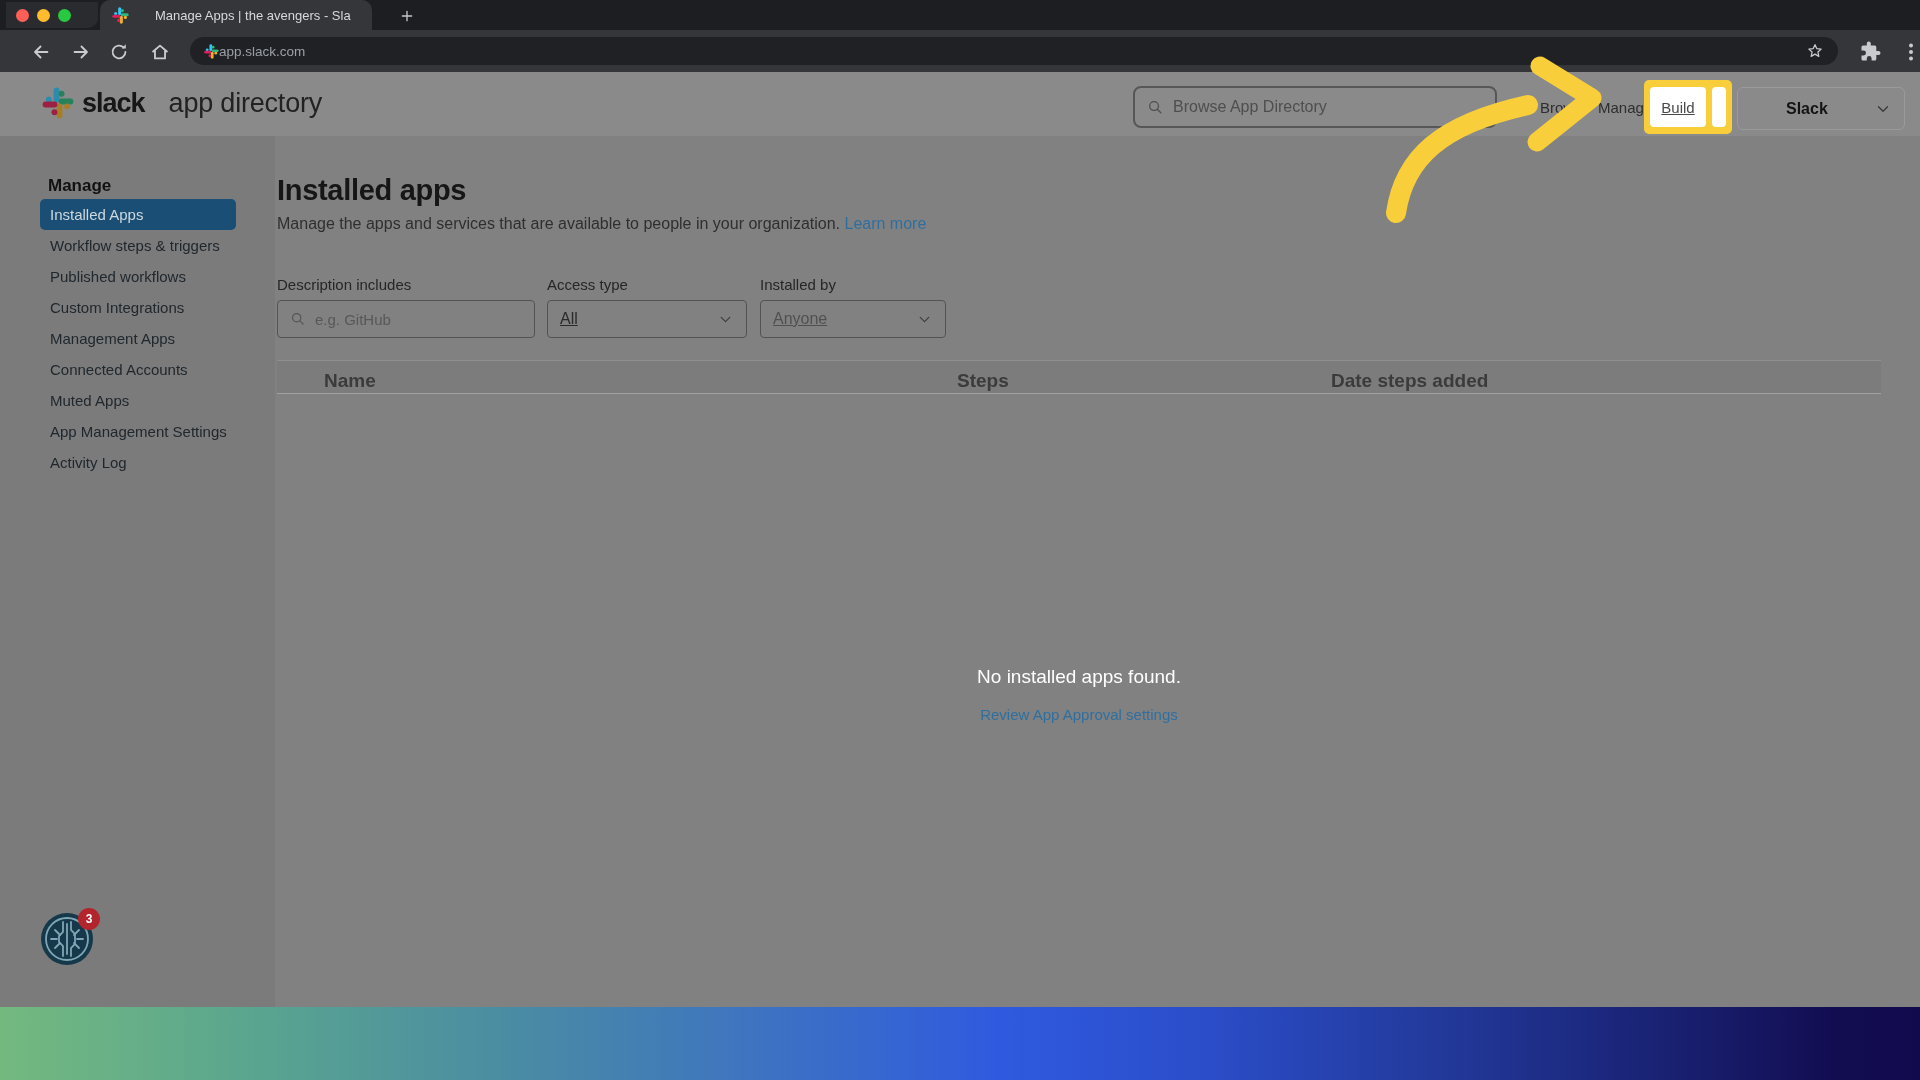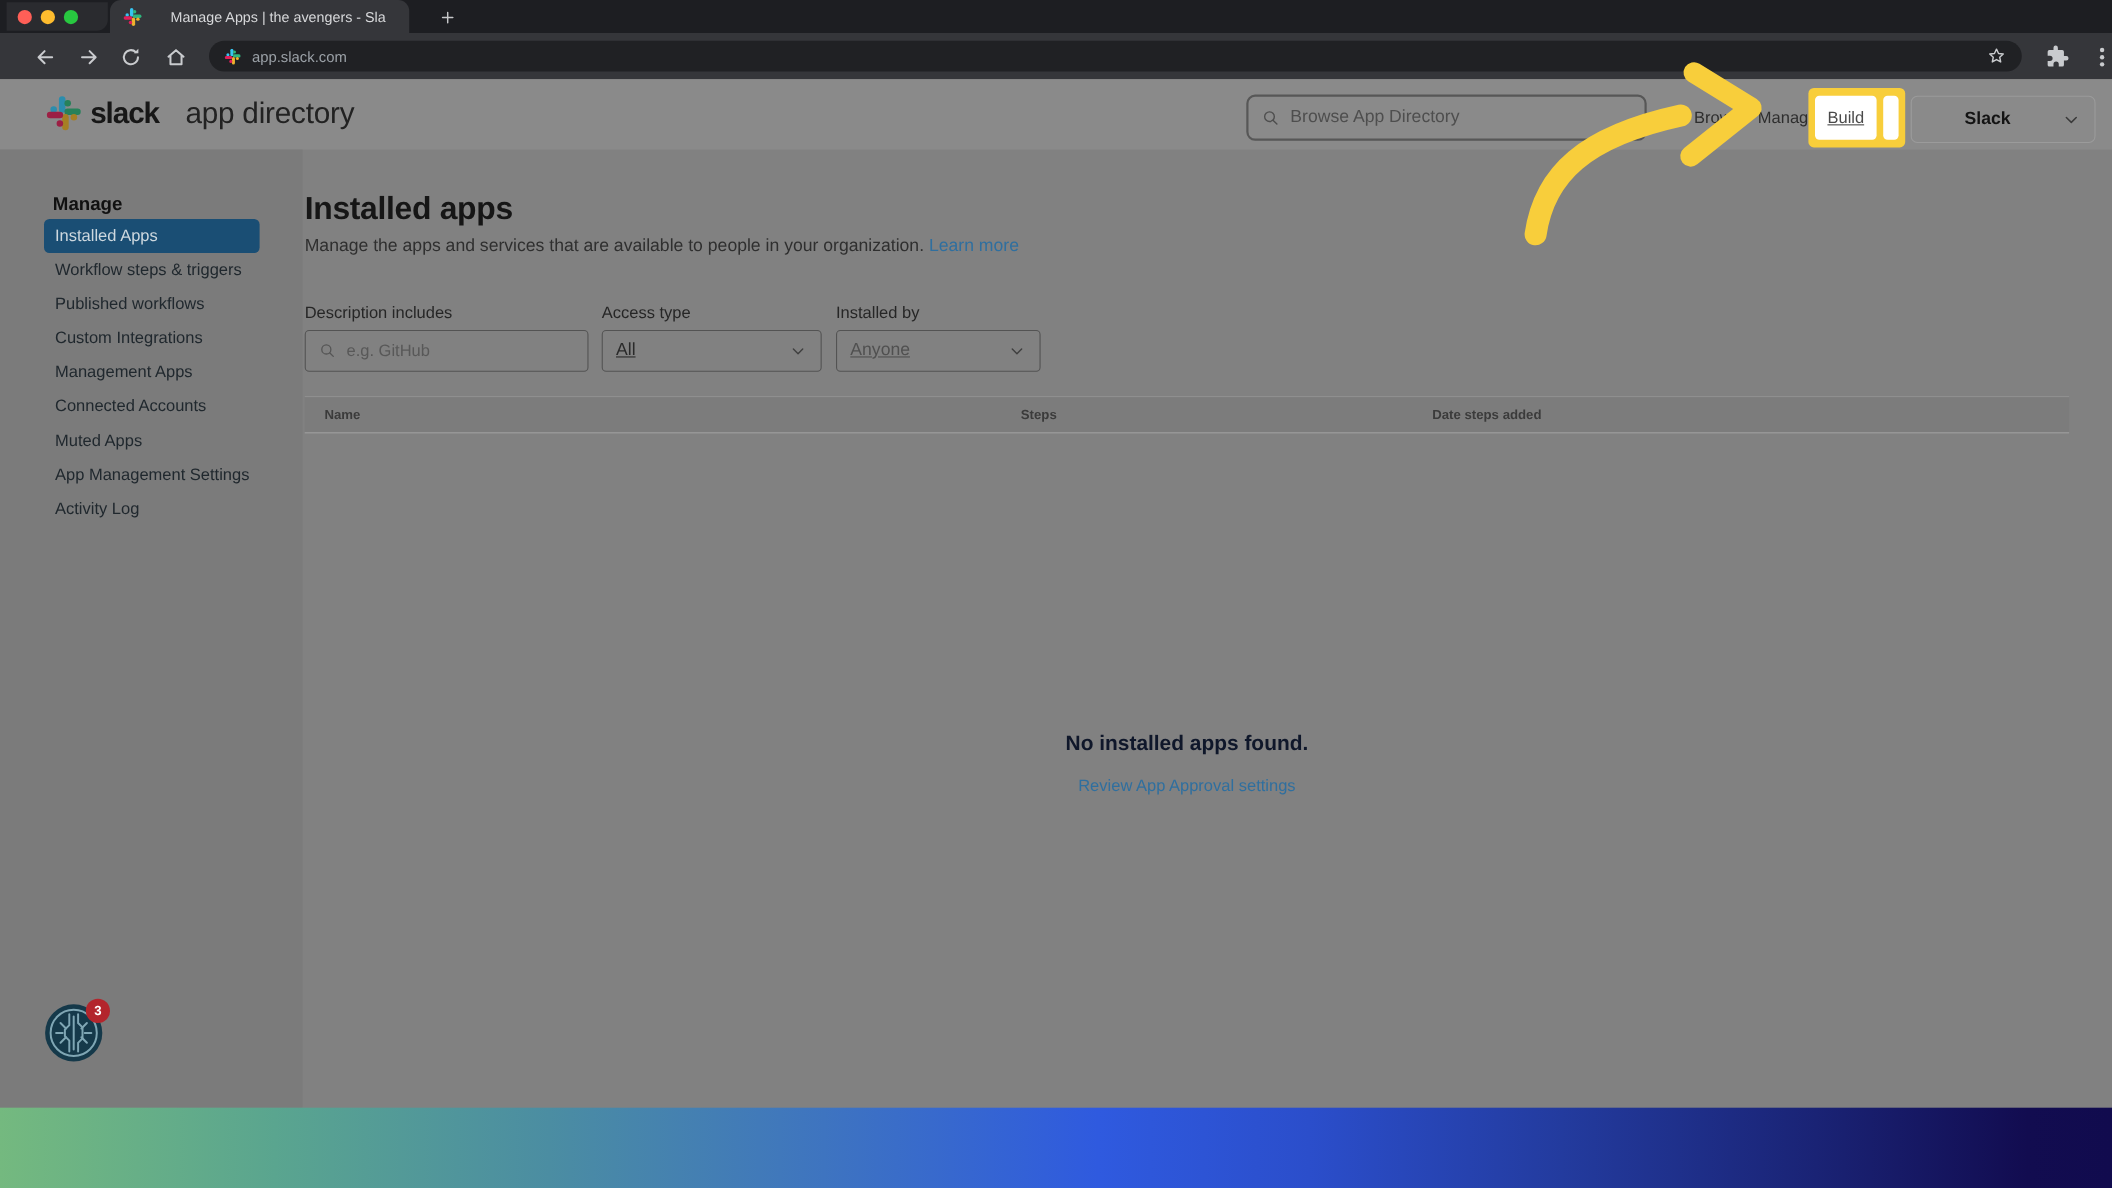--- a/index.html
+++ b/index.html
@@ -15,21 +15,21 @@
   .light.red{ background:#ff5f57; } .light.yellow{ background:#febc2e; } .light.green{ background:#28c840; }
   .tab { position:absolute; left:100px; top:0; width:272px; height:30px; background:#35363a;
     border-radius:10px 10px 0 0; display:flex; align-items:center; padding:0 12px; gap:26px; }
   .tab-title { color:#d7d8da; font-size:13px; white-space:nowrap; overflow:hidden; }
   .newtab { position:absolute; left:394px; top:3px; width:26px; height:26px; display:flex;
     align-items:center; justify-content:center; color:#c6c7c9; }
   .toolbar { position:absolute; left:0; top:30px; width:1920px; height:42px; background:#35363a;
     display:flex; align-items:center; }
   .nav-ic { position:absolute; top:41px; width:22px; height:22px; color:#c9cbce; }
   .urlbar { position:absolute; left:190px; top:37px; width:1648px; height:28px; background:#202124;
-    border-radius:14px; display:flex; align-items:center; padding:0 14px; gap:10px; }
+    border-radius:14px; display:flex; align-items:center; padding:0 14px; }
   .url-text { color:#9aa0a6; font-size:13.5px; flex:1; }
   .tb-right { position:absolute; top:40px; width:24px; height:24px; color:#c9cbce; }
 
   
   .site-header { position:absolute; left:0; top:72px; width:1920px; height:64px; background:#8a8a8a; }
   .logo-wrap { position:absolute; left:42px; top:87px; display:flex; align-items:center; gap:8px; }
   .logo-bold { font-size:27px; font-weight:700; letter-spacing:-1px; color:#171717; }
   .logo-rest { font-size:27px; font-weight:300; letter-spacing:-0.2px; color:#222; margin-left:16px; }
   .search-box { position:absolute; left:1133px; top:86px; width:364px; height:42px;
     border:2px solid #575757; border-radius:8px; display:flex; align-items:center; padding:0 12px; gap:9px; }
@@ -55,24 +55,24 @@
   a.link { color:#2f6f9f; text-decoration:none; cursor:pointer; }
   .f-label { position:absolute; top:276px; font-size:15px; font-weight:400; color:#262626; }
   .f-box { position:absolute; top:300px; height:38px; border:1px solid #535353; border-radius:4px;
     display:flex; align-items:center; padding:0 12px; gap:9px; }
   .f-box .val { font-size:16px; color:#2a2a2a; flex:1;text-decoration:underline; }
   .f-box .val.muted { color:#505050; }
   .f-box .ph { font-size:15px; color:#585858; }
 
   .table-head { position:absolute; left:277px; top:360px; width:1604px; height:34px; background:#7c7c7c;
     border-top:1px solid #8f8f8f; border-bottom:1px solid #a2a2a2; }
-  .th { position:absolute; top:9px; font-size:12px; font-weight:600; color:#3b3b3b; }
+  .th { position:absolute; top:9px; font-size:19px; font-weight:600; color:#3b3b3b;margin-left:29px; }
 
   .empty-wrap { position:absolute; left:277px; top:666px; width:1604px; text-align:center; }
-  .empty-title { font-size:19px; font-weight:700; color:#0f172a; }
+  .empty-title { font-size:19px; font-weight:400; color:#ffffff; }
   .empty-link { display:inline-block; margin-top:18px; font-size:15px; }
 
   .footer-grad { position:absolute; left:0; top:1007px; width:1920px; height:73px;
     background:linear-gradient(90deg,#74b97f 0%,#5aa58f 13%,#4b8da2 26%,#3e74c0 39%,
       #2f5adf 52%,#2b4ecb 62%,#233b9e 74%,#1a2375 86%,#120c50 96%,#110b4e 100%); }
 
   
   .arrow-svg { position:absolute; left:0; top:0; width:1920px; height:1080px; pointer-events:none; z-index:30; }
   .build-box { position:absolute; left:1644px; top:80px; width:88px; height:54px; background:#f8ce3b;
     border-radius:5px; z-index:25; }

